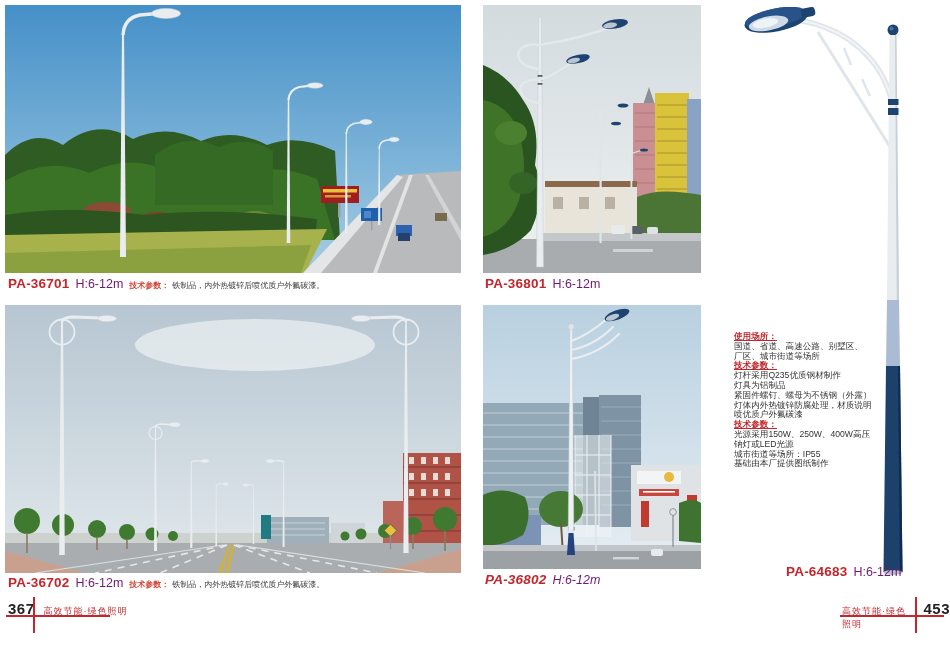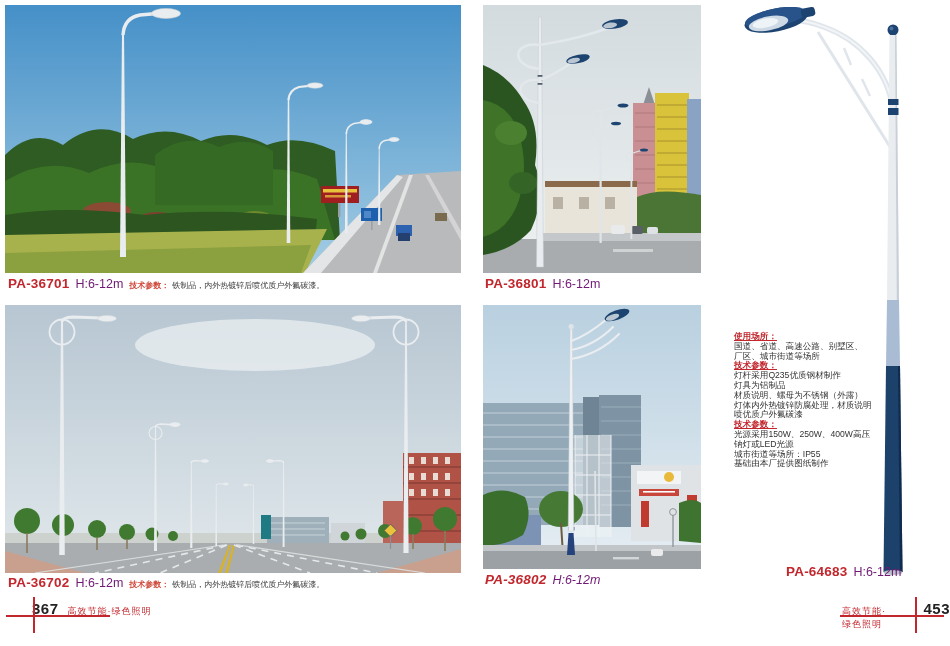--- a/index.html
+++ b/index.html
@@ -11,21 +11,21 @@
   .caption{position:absolute;display:flex;align-items:baseline;gap:6px;white-space:nowrap;}
   .code{color:#c1272d;font-weight:bold;font-size:13.5px;letter-spacing:.2px;}
   .hval{color:#701a75;font-size:12.5px;}
   .note-label{color:#d04a3c;font-weight:bold;font-size:8px;}
   .note{color:#3b3b3b;font-size:8px;margin-left:-3px;}
   
   #specs{position:absolute;left:734px;top:332px;width:150px;font-size:8.6px;line-height:9.8px;color:#333;}
   #specs .spec-title{color:#c1272d;font-weight:bold;text-decoration:underline;}
   
   .footer{position:absolute;display:flex;align-items:baseline;gap:9px;}
-  .page-num{font-size:15px;font-weight:bold;color:#222;letter-spacing:.5px;margin-left:24px;}
+  .page-num{font-size:15px;font-weight:bold;color:#222;letter-spacing:.5px;}
   .slogan{font-size:9px;font-weight:normal;color:#c1272d;letter-spacing:1px;}
   .rule-h{position:absolute;height:2px;background:#c1272d;}
   .rule-v{position:absolute;width:2px;background:#c1272d;}
 </style>
 </head>
 <body>
 
 <div id="page">
 
   <div class="photo" style="left:5px;top:5px;width:456px;height:268px;">
@@ -400,21 +400,21 @@
     </svg>
   </div>
 
   <div id="specs">
     <div class="spec-title">使用场所：</div>
     <div class="spec-line">国道、省道、高速公路、别墅区、</div>
     <div class="spec-line">厂区、城市街道等场所</div>
     <div class="spec-title">技术参数：</div>
     <div class="spec-line">灯杆采用Q235优质钢材制作</div>
     <div class="spec-line">灯具为铝制品</div>
-    <div class="spec-line">材质说明、螺母为不锈钢（外露）</div>
+    <div class="spec-line">紧固件螺钉、螺母为不锈钢（外露）</div>
     <div class="spec-line">灯体内外热镀锌防腐处理，材质说明</div>
     <div class="spec-line">喷优质户外氟碳漆</div>
     <div class="spec-title">技术参数：</div>
     <div class="spec-line">光源采用150W、250W、400W高压</div>
     <div class="spec-line">钠灯或LED光源</div>
     <div class="spec-line">城市街道等场所：IP55</div>
     <div class="spec-line">基础由本厂提供图纸制作</div>
   </div>
 
   <div class="caption" style="left:8px;top:276px;">

